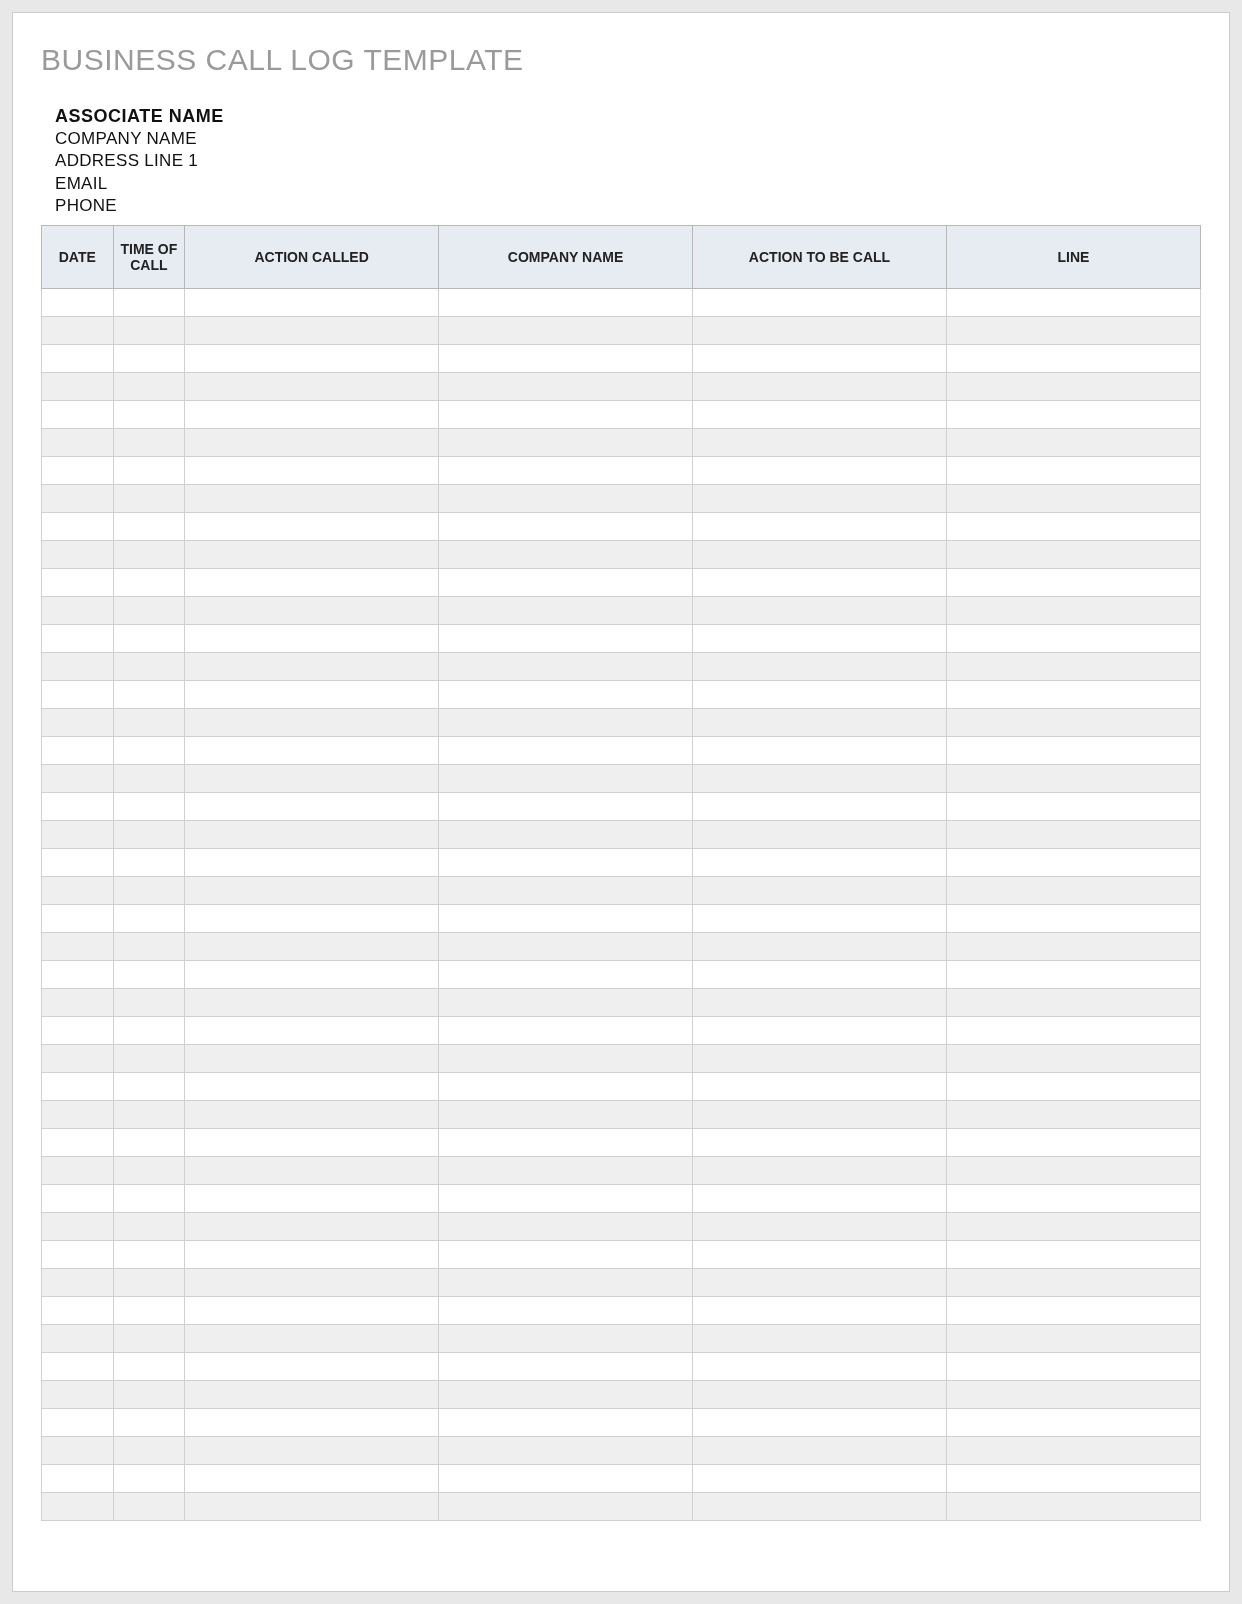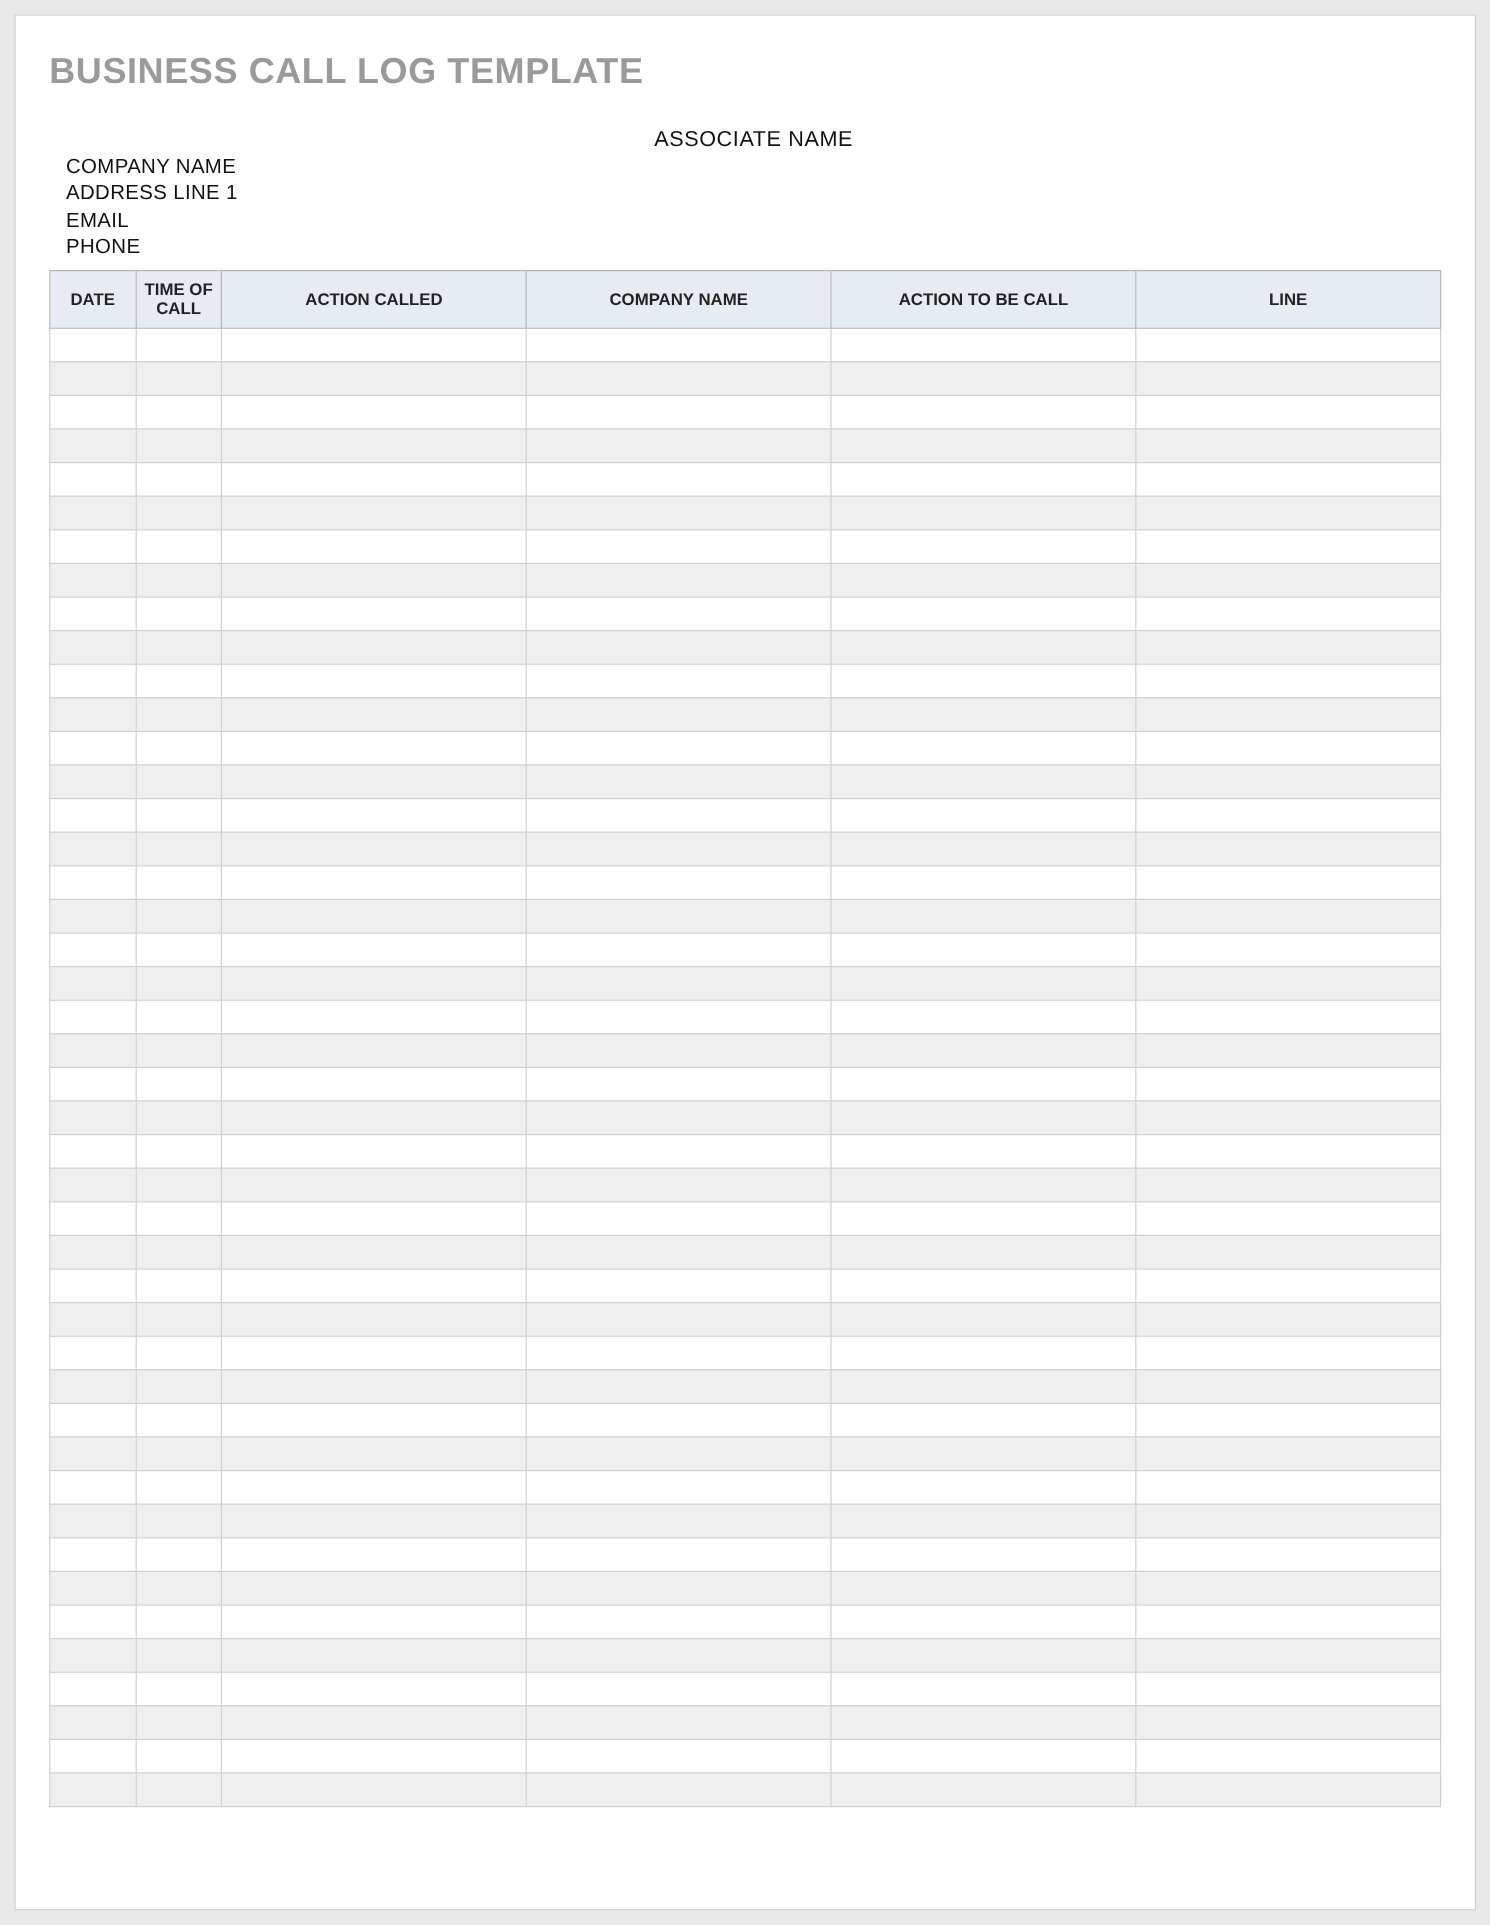--- a/index.html
+++ b/index.html
@@ -11,36 +11,35 @@
   .page {
     background: #fff;
     width: 1218px;
     height: 1580px;
     margin: 0 auto;
     border: 1px solid #ccc;
     padding: 30px 28px;
   }
   .title {
     font-size: 30px;
-    font-weight: 700;
+    font-weight: 400;
     color: #9a9a9a;
     letter-spacing: 0.5px;
   }
   .info-block {
     margin-top: 28px;
     margin-left: 14px;
     margin-bottom: 8px;
     line-height: 1.3;
   }
   .info-block .assoc {
-    font-weight: 400;
+    font-weight: 700;
     font-size: 18px;
     color: #111;
     letter-spacing: 0.5px;
-    text-align: center;
   }
   .info-block .line {
     font-size: 17px;
     color: #111;
     letter-spacing: 0.3px;
   }
   table {
     width: 100%;
     border-collapse: collapse;
     table-layout: fixed;
@@ -53,21 +52,21 @@
   col.c-notes  { width: 220px; }
   th {
     background: #e7ecf2;
     border: 1px solid #b8b8b8;
     font-size: 14px;
     font-weight: 800;
     color: #222;
     padding: 0 4px;
     text-align: center;
     vertical-align: middle;
-    height: 48px;
+    height: 63px;
     line-height: 1.15;
   }
   td {
     border: 1px solid #d0d0d0;
     height: 28px;
     padding: 0 4px;
   }
   tr.shade td {
     background: #efefef;
   }

